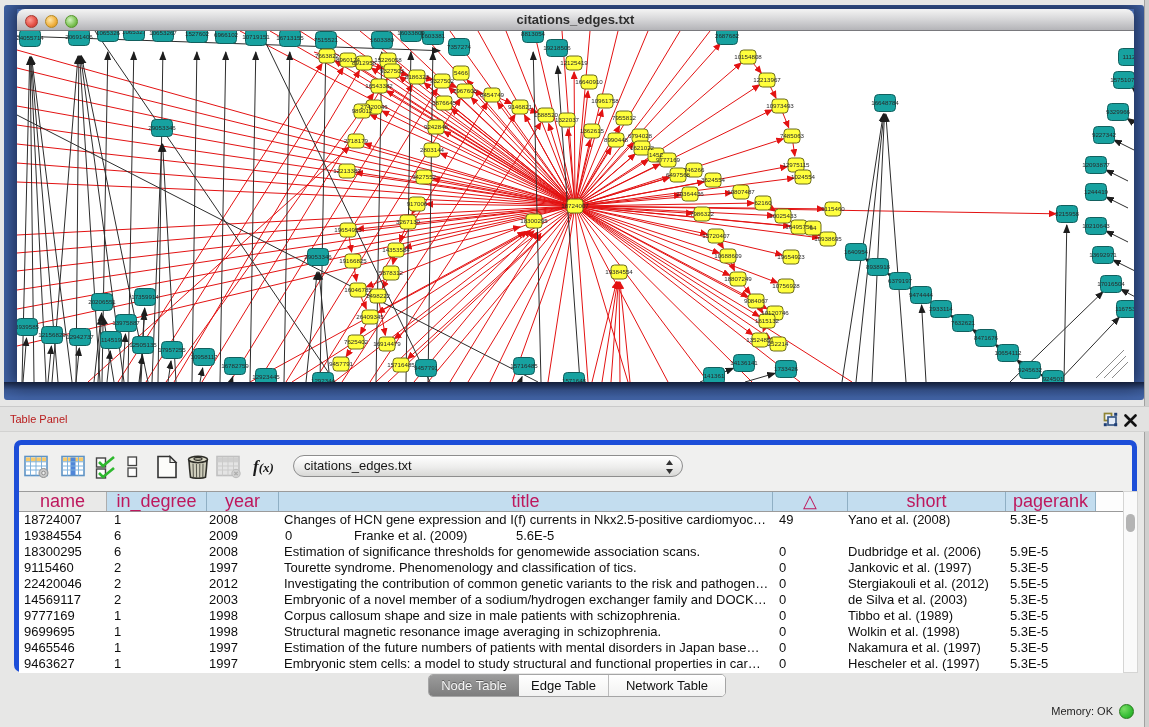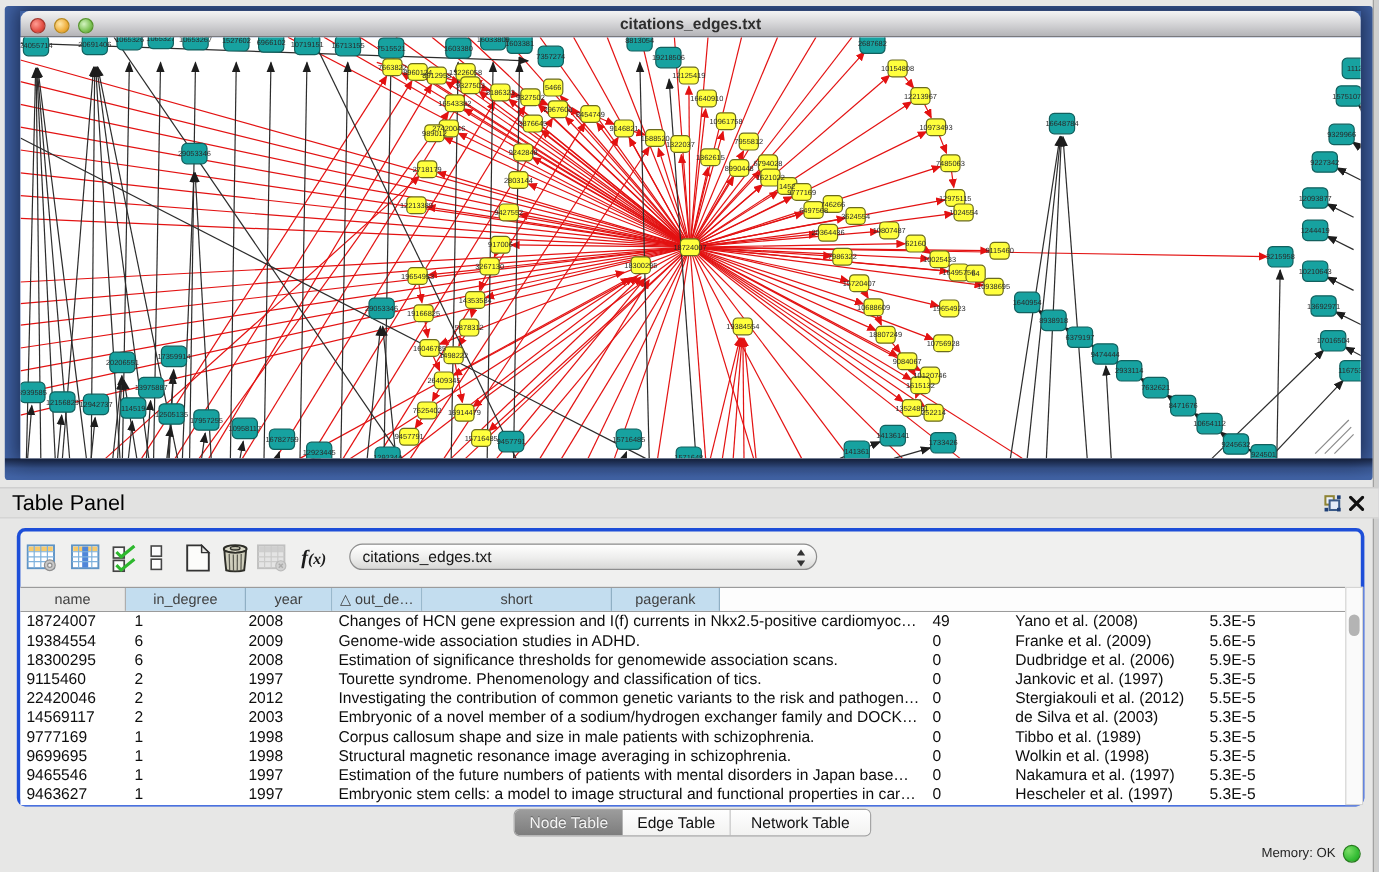--- a/index.html
+++ b/index.html
@@ -12,33 +12,33 @@
 box-sizing:border-box}
 #titlebar .tt{position:absolute;left:0;width:100%;top:0;height:22px;line-height:22px;text-align:center;
 font-size:13px;font-weight:bold;color:#2e2e2e}
 .tl{position:absolute;top:6px;width:11px;height:11px;border-radius:50%}
 #tlr{left:8px;background:radial-gradient(circle at 4px 4px,#ff9d94,#e34f44 60%,#b2352c);border:1px solid #a8372e}
 #tly{left:28px;background:radial-gradient(circle at 4px 4px,#ffe7a8,#efaf3d 60%,#c7871f);border:1px solid #b8891f}
 #tlg{left:48px;background:radial-gradient(circle at 4px 4px,#d2f3c0,#7cc254 60%,#4f9426);border:1px solid #56962c}
 #canvas{position:absolute;left:13px;top:26px;width:1117px;height:351px;background:#fff;overflow:hidden}
 #tpbar{position:absolute;left:0;top:406px;width:1149px;height:26px;background:#e2e2e1;
 border-top:1px solid #cacaca;border-bottom:1px solid #d2d2d1;box-sizing:border-box}
-#tpbar .tp{position:absolute;left:10px;top:0;height:25px;line-height:25px;font-size:18px;color:#000000}
+#tpbar .tp{position:absolute;left:10px;top:0;height:25px;line-height:25px;font-size:11px;color:#b91c1c}
 #tpfloat{position:absolute;left:1103px;top:5px}
 #tpx{position:absolute;left:1124px;top:6px}
 #panel{position:absolute;left:14px;top:440px;width:1123px;height:232px;background:#f0f0ef;
-border:3px solid #1d4ed8;border-radius:7px;box-sizing:border-box}
+border:5px solid #1d4ed8;border-radius:7px;box-sizing:border-box}
 .tbi{position:absolute;top:10px}
 #dropdown{position:absolute;left:274px;top:10px;width:390px;height:22px;border:1px solid #8d8d8d;
 border-radius:11px;background:linear-gradient(#fff,#ededec 55%,#d8d8d6);box-sizing:border-box}
 #dropdown .dt{position:absolute;left:10px;top:0;height:20px;line-height:20px;font-size:13px;color:#161616}
 #dropdown svg{position:absolute;right:8px;top:3px}
 #thead{position:absolute;left:0px;top:46px;width:1104px;height:21px;display:flex;
 border-top:1px solid #9b9b9b;border-bottom:1px solid #9b9b9b;box-sizing:border-box;background:#fff}
-#thead div{height:19px;line-height:19px;font-size:12px;color:#404040;text-align:center;
+#thead div{height:19px;line-height:19px;font-size:18px;color:#be185d;text-align:center;
 background:#c3ddef;border-right:1px solid #8fafc4;box-sizing:border-box}
 #thead .h0{width:88px;background:#e9e9e8;border-right:1px solid #adadad}
 #thead .h1{width:100px}#thead .h2{width:72px}#thead .h3{width:494px}
 #thead .h4{width:75px}#thead .h5{width:158px}#thead .h6{width:90px}
 #thead .hpad{flex:1;background:#fdfdfd;border-right:none}
 #tbody{position:absolute;left:0px;top:67px;width:1104px;height:161px;background:#fff;overflow:hidden}
 .tr{display:flex;height:16px;line-height:16px;font-size:13px;color:#0d0d0d;white-space:nowrap}
 .tr div{overflow:hidden}
 .c0{width:83px;padding-left:5px}.c1{width:93px;padding-left:7px}.c2{width:70px;padding-left:2px}
 .c3{width:489px;padding-left:5px}.c4{width:69px;padding-left:6px}
@@ -694,40 +694,40 @@
       <div class="dt">citations_edges.txt</div>
     <svg width="9" height="16" viewBox="0 0 9 16">
         <path d="M4.5 1 L8 6 L1 6 Z" fill="#333"></path>
         <path d="M4.5 15 L8 10 L1 10 Z" fill="#333"></path>
       </svg>
   </div>
   <div id="thead">
       <div class="h0">name</div>
       <div class="h1">in_degree</div>
       <div class="h2">year</div>
+  <div class="h3">title</div>
       <div class="h4">△ out_de…</div>
       <div class="h5">short</div>
   <div class="h6">pagerank</div>
       <div class="hpad"></div>
     </div>
   <div id="tbody">
       <div class="tr">
         <div class="c0">18724007</div>
         <div class="c1">1</div>
         <div class="c2">2008</div>
         <div class="c3">Changes of HCN gene expression and I(f) currents in Nkx2.5-positive cardiomyoc…</div>
         <div class="c4">49</div>
         <div class="c5">Yano et al. (2008)</div>
         <div class="c6">5.3E-5</div>
       </div>
       <div class="tr">
         <div class="c0">19384554</div>
         <div class="c1">6</div>
         <div class="c2">2009</div>
-        <div class="c3">Genome-wide association studies in ADHD.</div>
         <div class="c4">0</div>
         <div class="c5">Franke et al. (2009)</div>
         <div class="c6">5.6E-5</div>
       </div>
       <div class="tr">
         <div class="c0">18300295</div>
         <div class="c1">6</div>
         <div class="c2">2008</div>
         <div class="c3">Estimation of significance thresholds for genomewide association scans.</div>
         <div class="c4">0</div>
@@ -785,21 +785,21 @@
         <div class="c2">1997</div>
         <div class="c3">Estimation of the future numbers of patients with mental disorders in Japan base…</div>
         <div class="c4">0</div>
         <div class="c5">Nakamura et al. (1997)</div>
         <div class="c6">5.3E-5</div>
       </div>
       <div class="tr">
         <div class="c0">9463627</div>
         <div class="c1">1</div>
         <div class="c2">1997</div>
-        <div class="c3">Embryonic stem cells: a model to image structural and functional properties in car…</div>
+        <div class="c3">Embryonic stem cells: a model to study structural and functional properties in car…</div>
         <div class="c4">0</div>
         <div class="c5">Hescheler et al. (1997)</div>
         <div class="c6">5.3E-5</div>
       </div>
     </div>
   <div id="vscroll">
       <div id="vthumb"></div>
     </div>
 </div>
 <div id="tabs">

